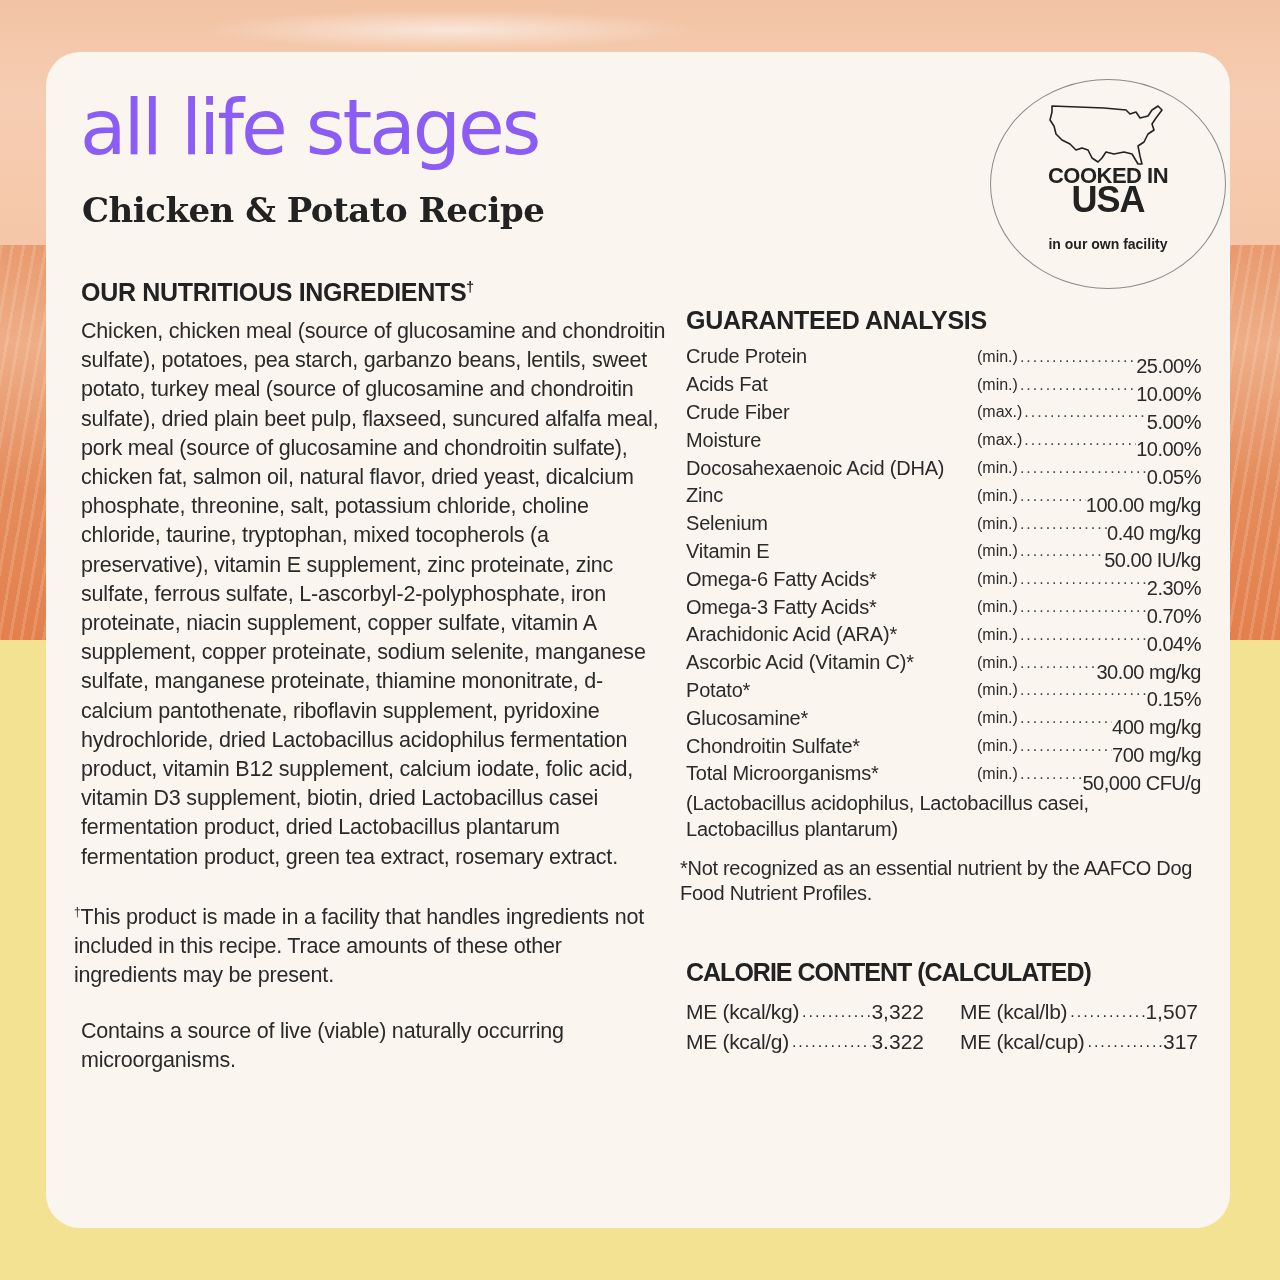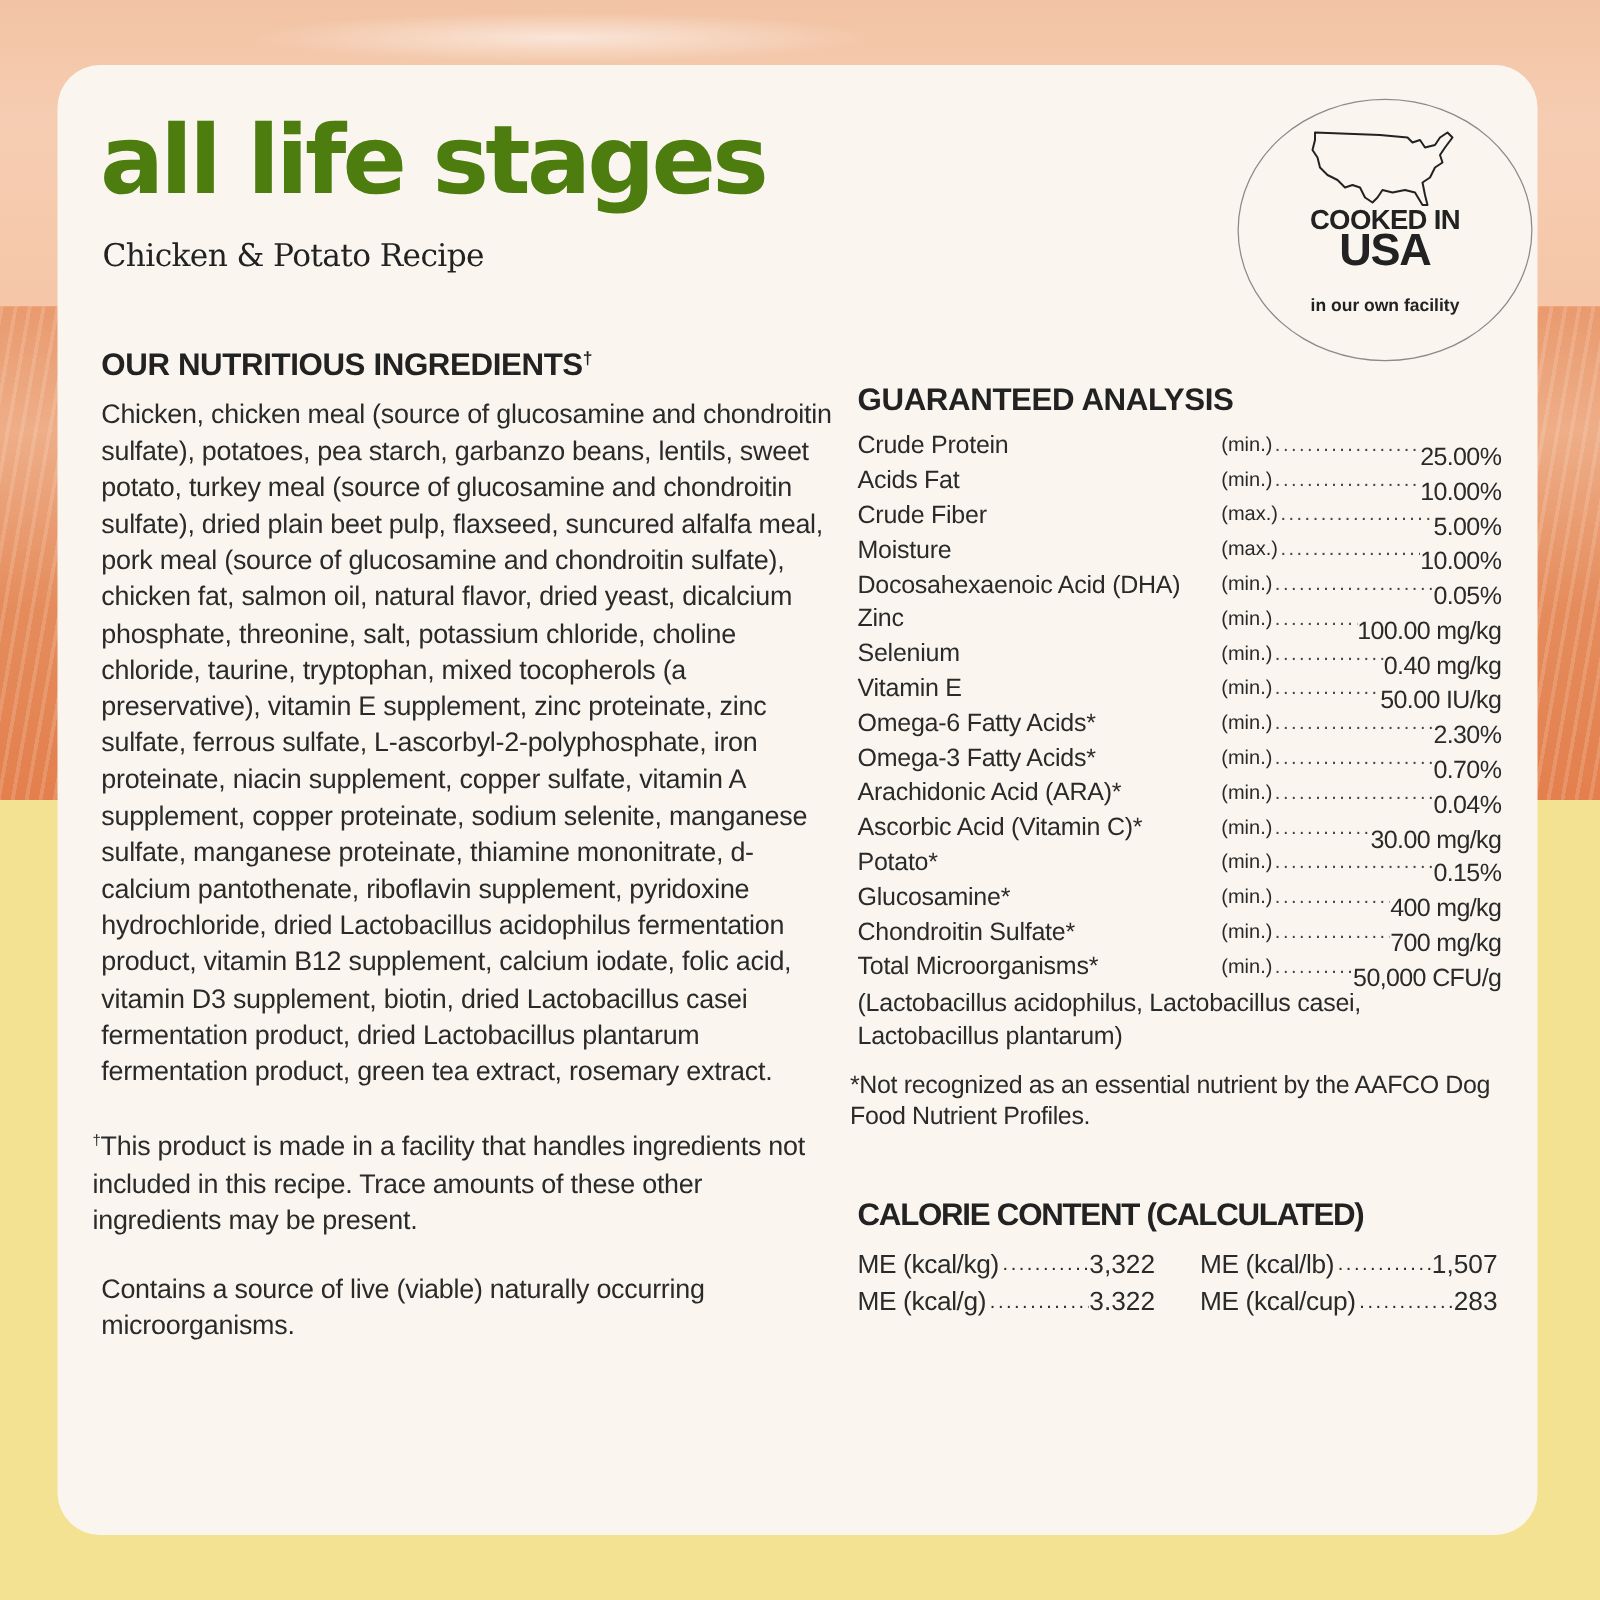--- a/index.html
+++ b/index.html
@@ -27,27 +27,27 @@
       background: #f3e291;
     }
 
     .card {
       position: absolute; left: 46px; top: 52px; width: 1184px; height: 1176px;
       background: #faf6ef; border-radius: 34px;
     }
 
     .title {
       position: absolute; left: 34px; top: 38px; margin: 0;
-      font-family: "DejaVu Sans", sans-serif; font-weight: bold;
-      font-size: 76px; letter-spacing: -3px; color: #4d7c0f; line-height: 1;
+      font-family: "DejaVu Sans", sans-serif; font-weight: normal;
+      font-size: 76px; letter-spacing: -3px; color: #8b5cf6; line-height: 1;
     }
     .subtitle {
       position: absolute; left: 36px; top: 138px; margin: 0;
-      font-family: "DejaVu Serif", serif; font-weight: normal;
-      font-size: 25px; color: #222; letter-spacing: -0.5px;
+      font-family: "DejaVu Serif", serif; font-weight: bold;
+      font-size: 34px; color: #222; letter-spacing: -0.5px;
     }
 
     .badge {
       position: absolute; left: 944px; top: 27px; width: 234px; height: 208px;
       border: 1.5px solid #8a8a8a; border-radius: 50%;
       text-align: center; color: #222;
     }
     .badge svg { position: absolute; left: 57px; top: 20px; }
     .badge-l1 { position: absolute; left: 0; right: 0; top: 83px; font-size: 22px; font-weight: bold; letter-spacing: -0.5px; }
     .badge-l2 { position: absolute; left: 0; right: 0; top: 102px; font-size: 36px; font-weight: bold; letter-spacing: -1px; line-height: 1; }
@@ -227,19 +227,19 @@
             <span class="cal-val">1,507</span>
           </div>
           <div class="cal-item">
             <span class="cal-label">ME (kcal/g)</span>
             <span class="cal-dots">....................</span>
             <span class="cal-val">3.322</span>
           </div>
           <div class="cal-item">
             <span class="cal-label">ME (kcal/cup)</span>
             <span class="cal-dots">....................</span>
-            <span class="cal-val">283</span>
+            <span class="cal-val">317</span>
           </div>
         </div>
     </div>
   </section>
 
 </div>
 
 </body></html>

